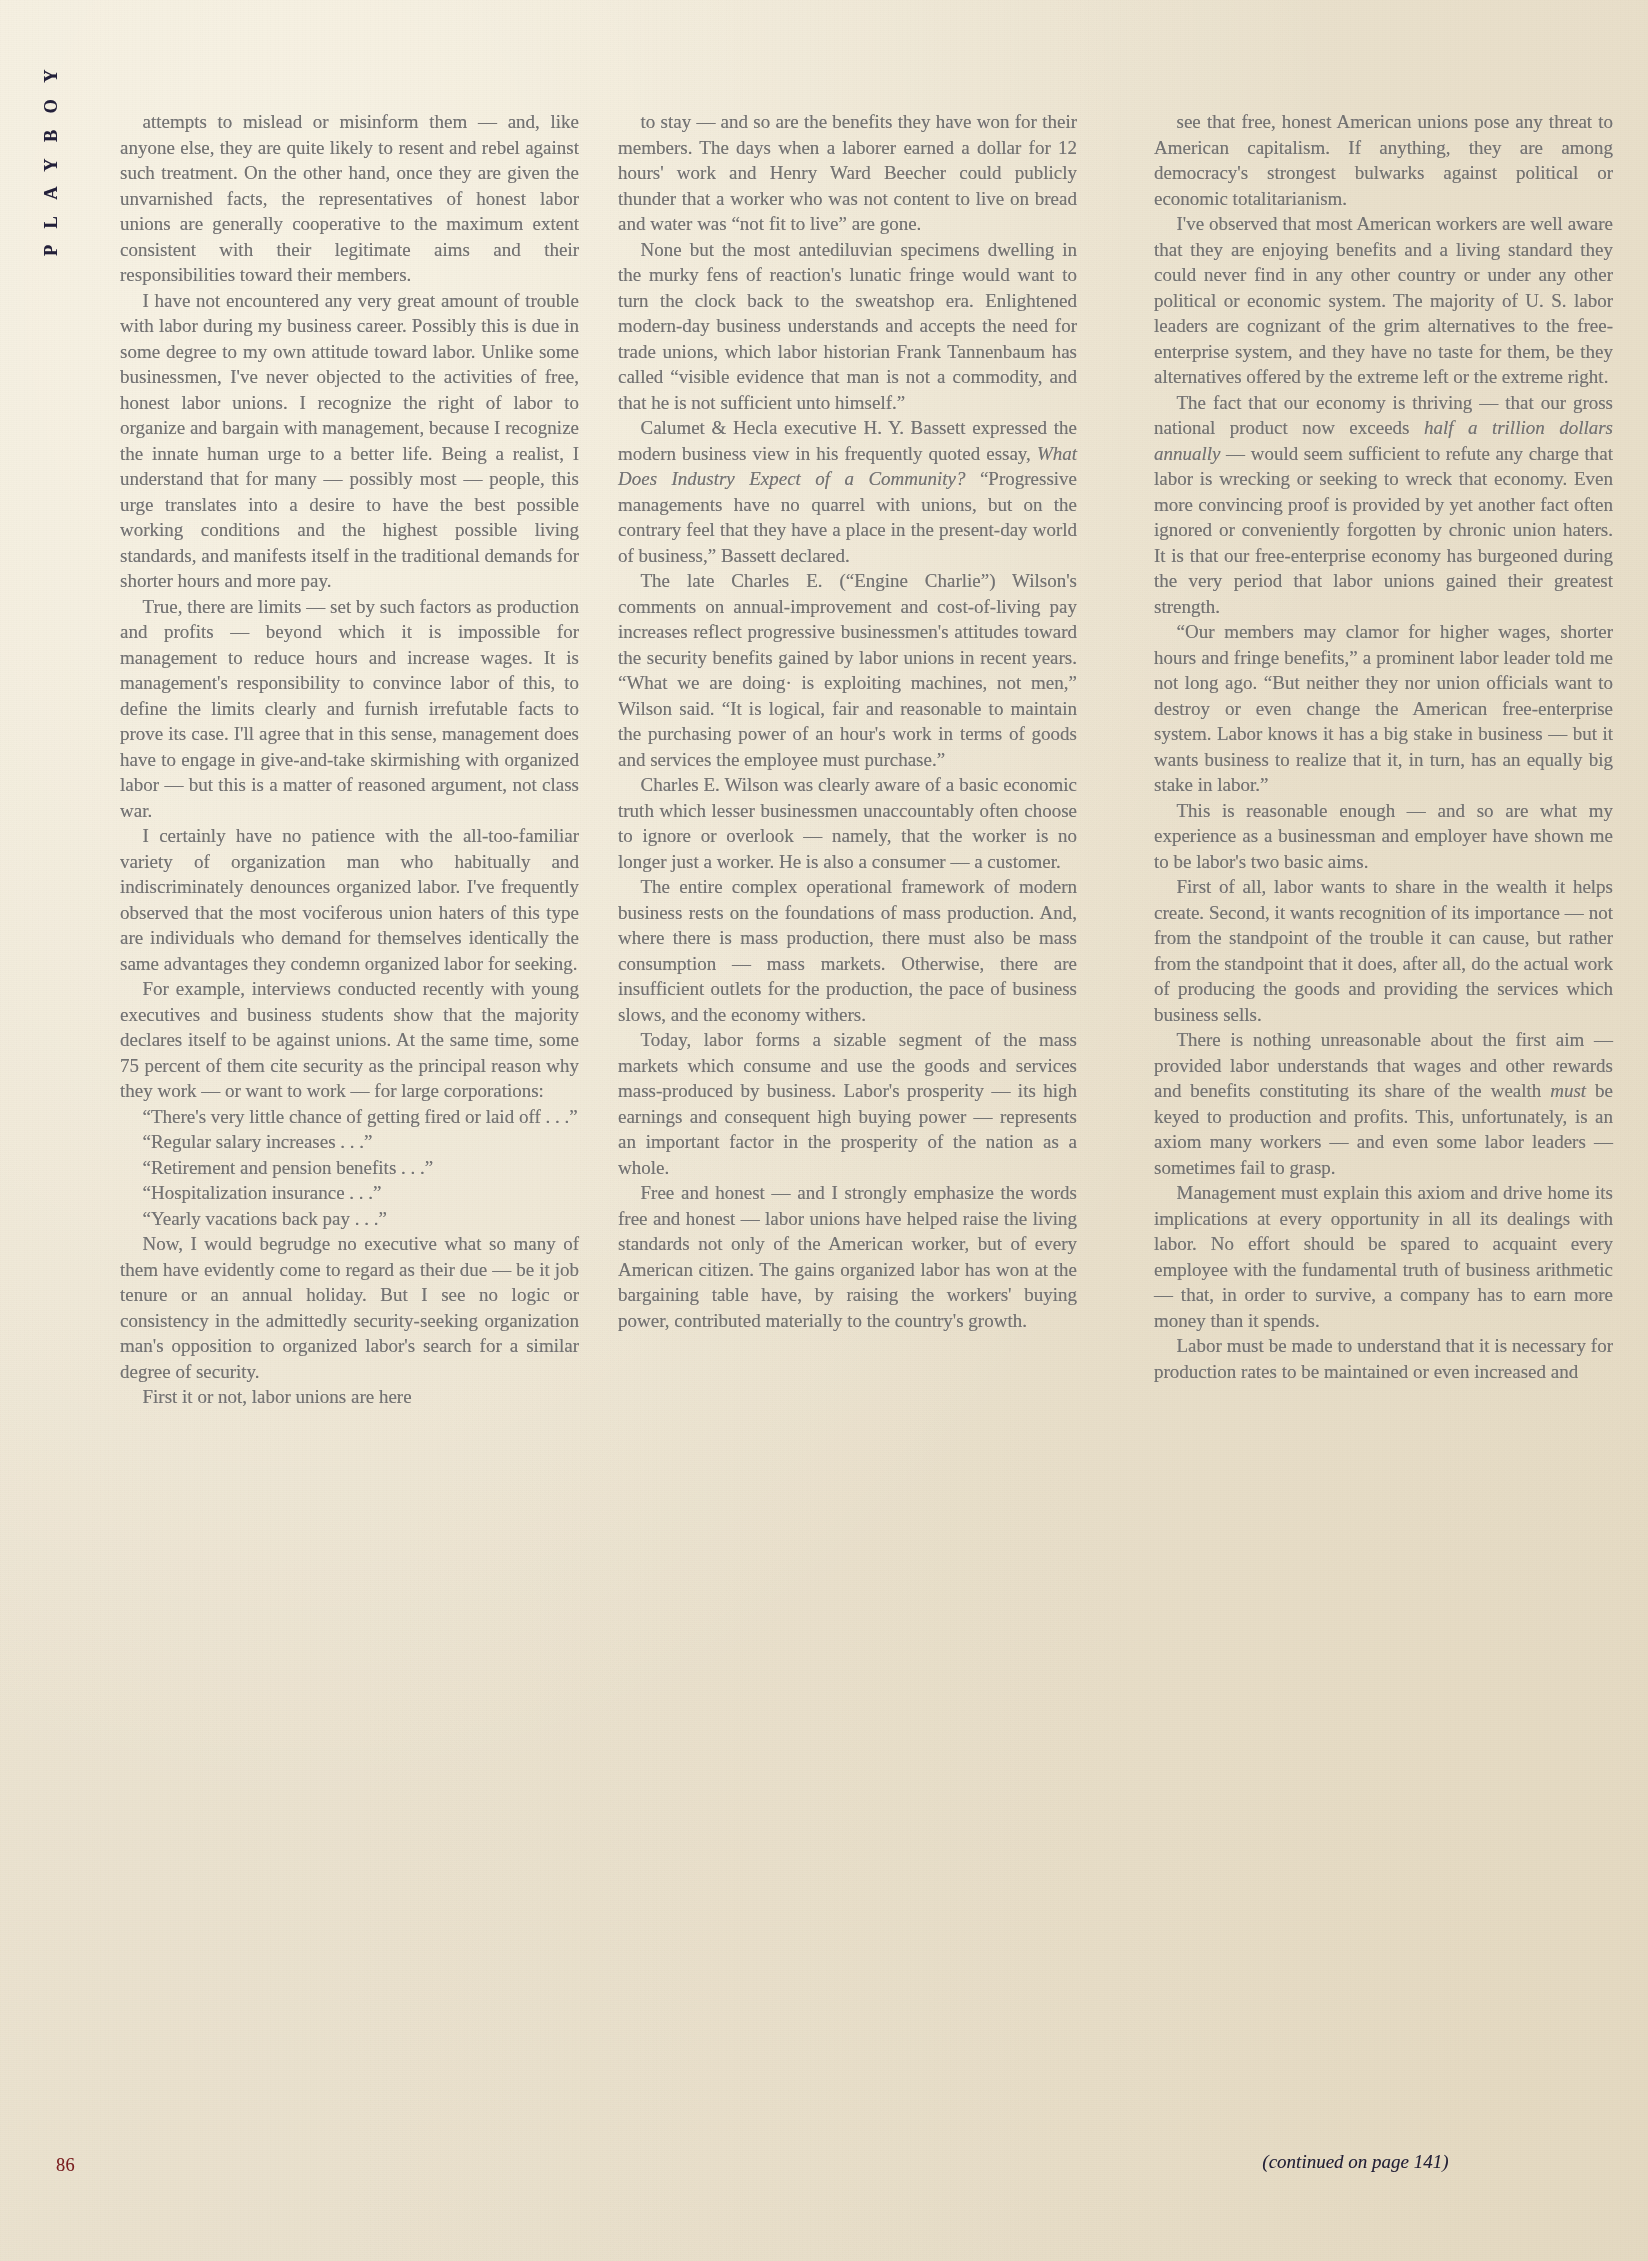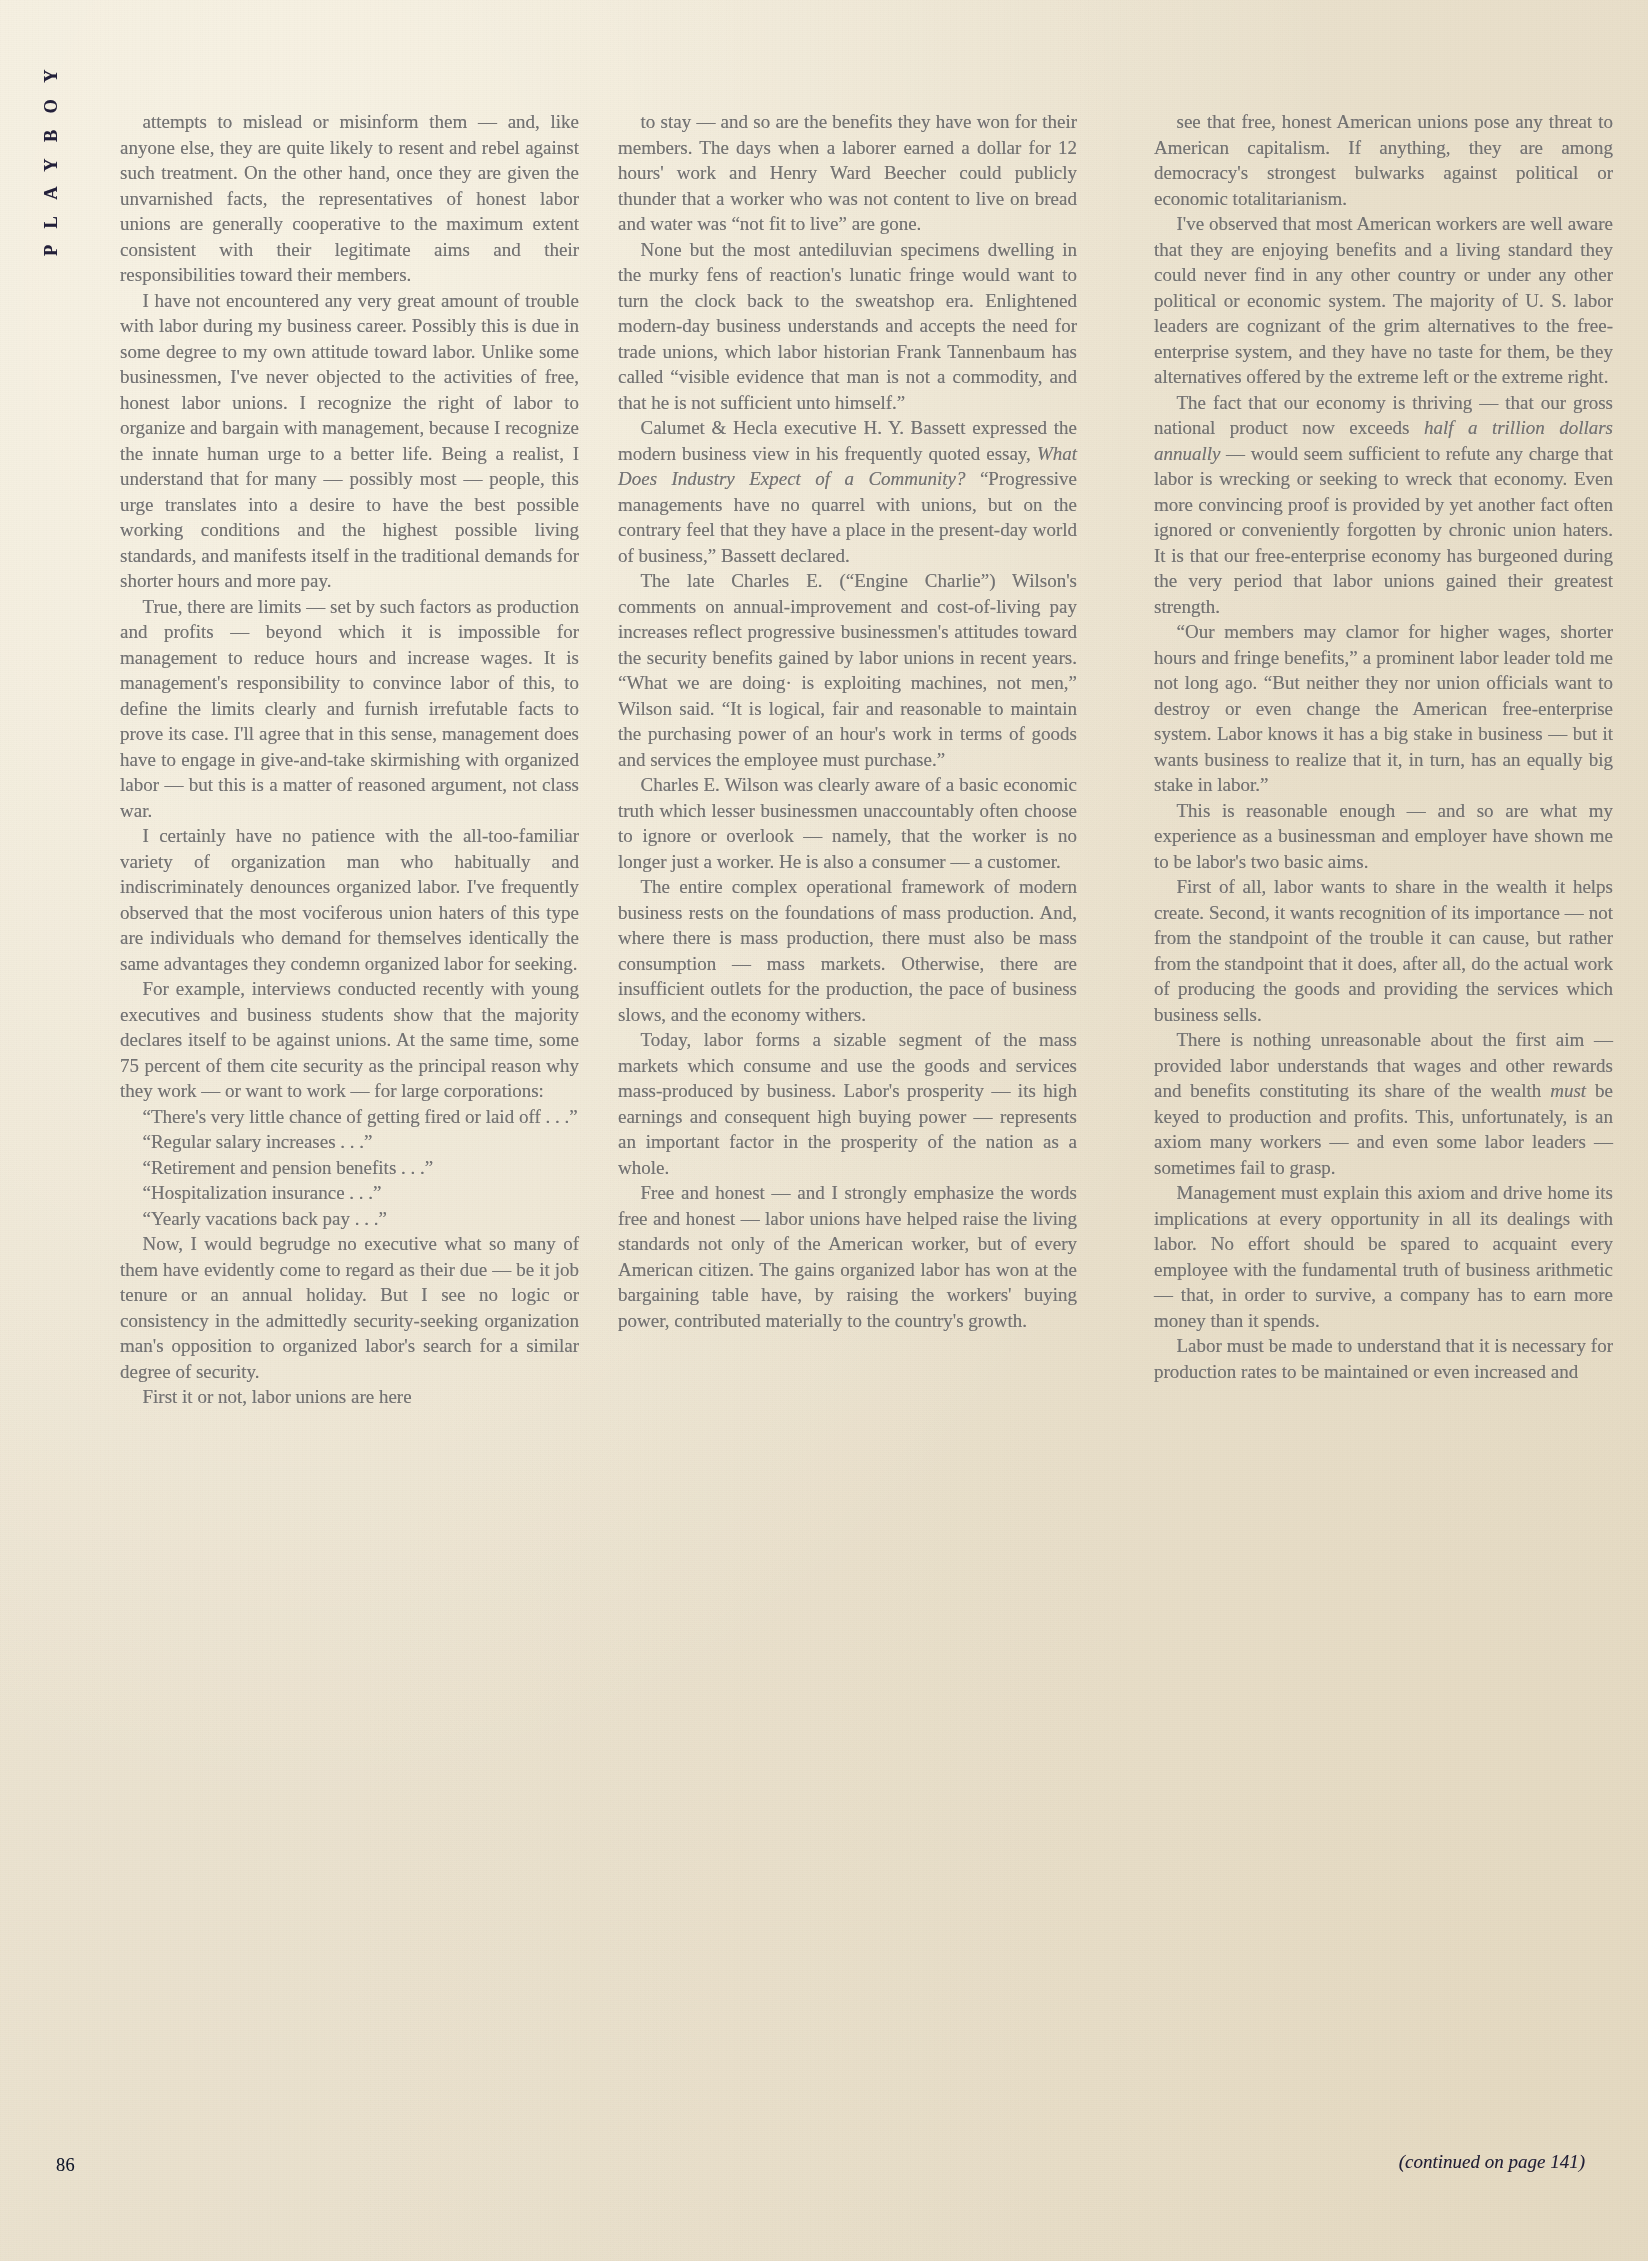--- a/index.html
+++ b/index.html
@@ -63,28 +63,28 @@
   #col-3{left:1126px;margin-left:28px;}
 
   .col p{margin:0;text-indent:22.5px;}
   .col i,.col em{font-style:italic;}
 
   
   #page-number{
     position:absolute;
     left:56px; top:2155px;
     font-size:18.4px;
-    color:#0f172a;
+    color:#7f1d1d;
     letter-spacing:0.3px;
   }
   #continued-note{
     position:absolute;
     left:1126px; top:2151px;
     width:459px;
-    text-align:right;
+    text-align:center;
     font-style:italic;
     font-size:19px;
     color:#211f36;
   }
 
   
   .col, #spine-logo, #page-number, #continued-note{
     text-rendering:optimizeLegibility;
     text-shadow:0 0 0.4px rgba(33,31,54,.35);
   }

